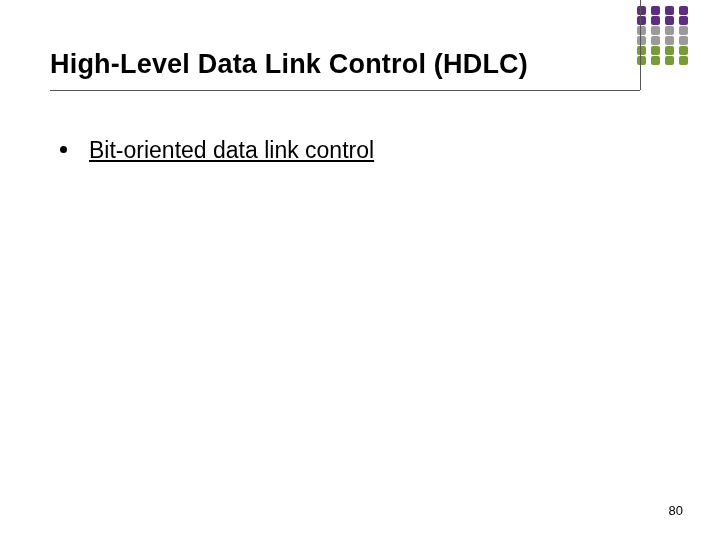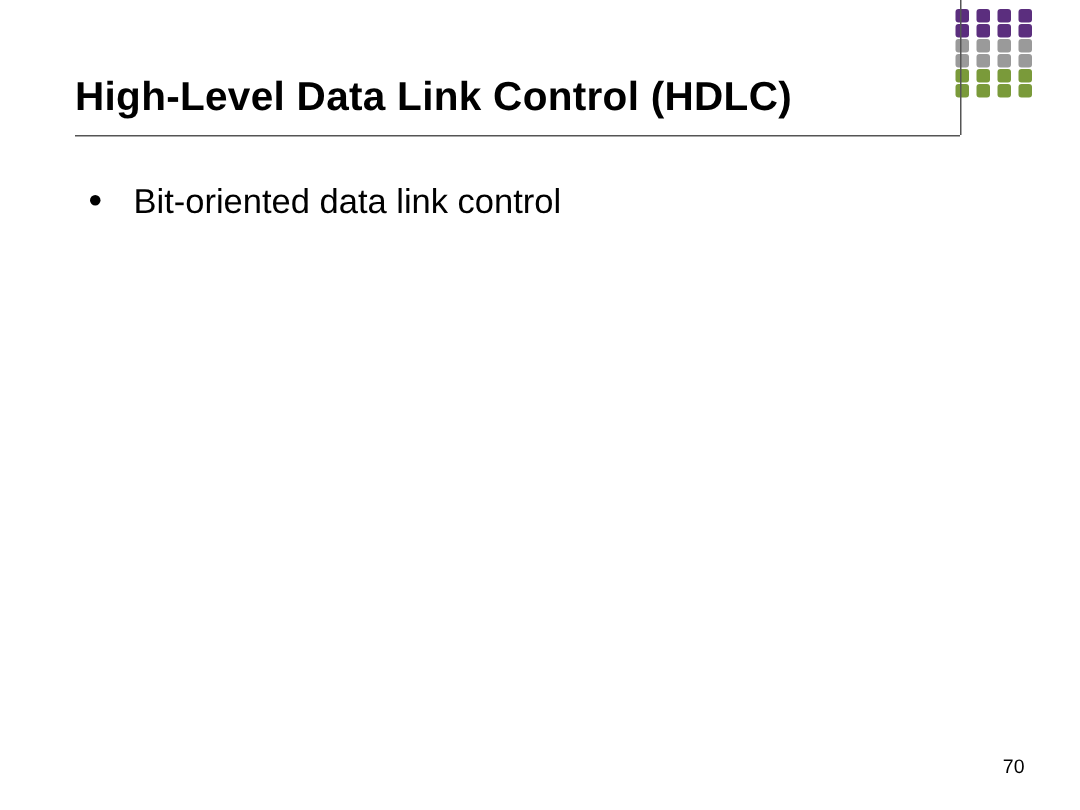--- a/index.html
+++ b/index.html
@@ -57,22 +57,23 @@
     gap: 0px 2px;
   }
   .dot {
     width: 9px;
     height: 9px;
     border-radius: 2px;
   }
   .body-list {
     position: absolute;
     left: 60px;
-    top: 120px;
+    top: 136px;
     width: 560px;
+    text-decoration: underline;
   }
   .bullet-row {
     display: flex;
     align-items: flex-start;
     margin-bottom: 4px;
   }
   .bullet-dot {
     width: 7px;
     height: 7px;
     border-radius: 50%;
@@ -132,15 +133,15 @@
 
   <div class="title-rule"></div>
 
   <div class="body-list">
     <div class="bullet-row">
       <div class="bullet-dot"></div>
       <div class="bullet-text">Bit-oriented data link control</div>
     </div>
   </div>
 
-  <div class="page-num">70</div>
+  <div class="page-num">80</div>
 
 </div>
 
 </body></html>

